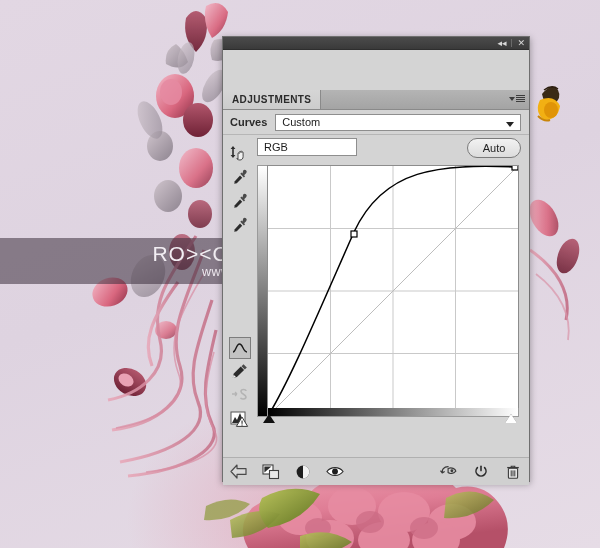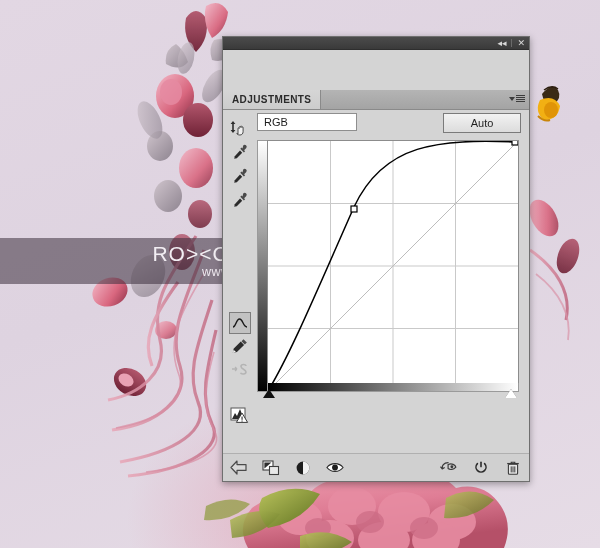--- a/index.html
+++ b/index.html
@@ -109,23 +109,23 @@
 
   .maincol { flex: 1; display: flex; flex-direction: column; padding-right: 8px; }
 
   .chanrow { height: 30px; display:flex; align-items:flex-start; gap: 8px; padding-top:3px; }
   .chan-combo {
     width: 100px; height: 18px; background:#fff; border:1px solid #8e8e8e;
     display:flex; align-items:center; padding-left:6px; font-size:11px; color:#1c1c1c;
     position: relative;
   }
   .auto-btn {
-    margin-left: auto; width: 78px; height: 20px;
+    margin-left: auto; width: 54px; height: 20px;
     background: linear-gradient(#f2f2f2,#dcdcdc);
-    border: 1px solid #7a7a7a; border-radius: 0;
+    border: 1px solid #7a7a7a; border-radius: 10px;
     font-size: 11px; color: #1f1f1f;
     display: flex; align-items: center; justify-content: center;
   }
 
   
   .graphwrap { position: relative; width: 262px; height: 258px; }
   .grad-left {
     position:absolute; left:0; top:0; width:10px; height:252px;
     background: linear-gradient(#ffffff, #000000);
     border: 1px solid #9a9a9a; border-right: none;
@@ -307,20 +307,27 @@
           <span class="pm-lines">
               <i></i>
               <i></i>
               <i></i>
               <i></i>
             </span>
         </div>
       </div>
     </div>
 
+    <div class="curvesrow">
+      <span class="curves-label">Curves</span>
+      <div class="combo">
+        <span>Custom</span>
+        <span class="caret"></span>
+      </div>
+    </div>
 
     <div class="body">
 
       <div class="toolstrip">
 
         <div class="tool">
           <svg width="20" height="20" viewBox="0 0 20 20">
             <path d="M3 3 l2.4 3 h-1.6 v6 h1.6 l-2.4 3 -2.4 -3 h1.6 v-6 h-1.6z" fill="#2d2d2d"></path>
             <path d="M8 16 v-5.5 c0-.8 1.2-.8 1.2 0 v-1.2 c0-.9 1.3-.9 1.3 0 v-.6 c0-.9 1.3-.9 1.3 0 v.8 c0-.8 1.3-.8 1.3 0 v4.2 c0 1.9-1.3 3.3-3.1 3.3 -1.6 0-2.7-.5-3.2-1.5z" fill="#f0f0f0" stroke="#3a3a3a" stroke-width=".9" stroke-linejoin="round"></path>
           </svg>

